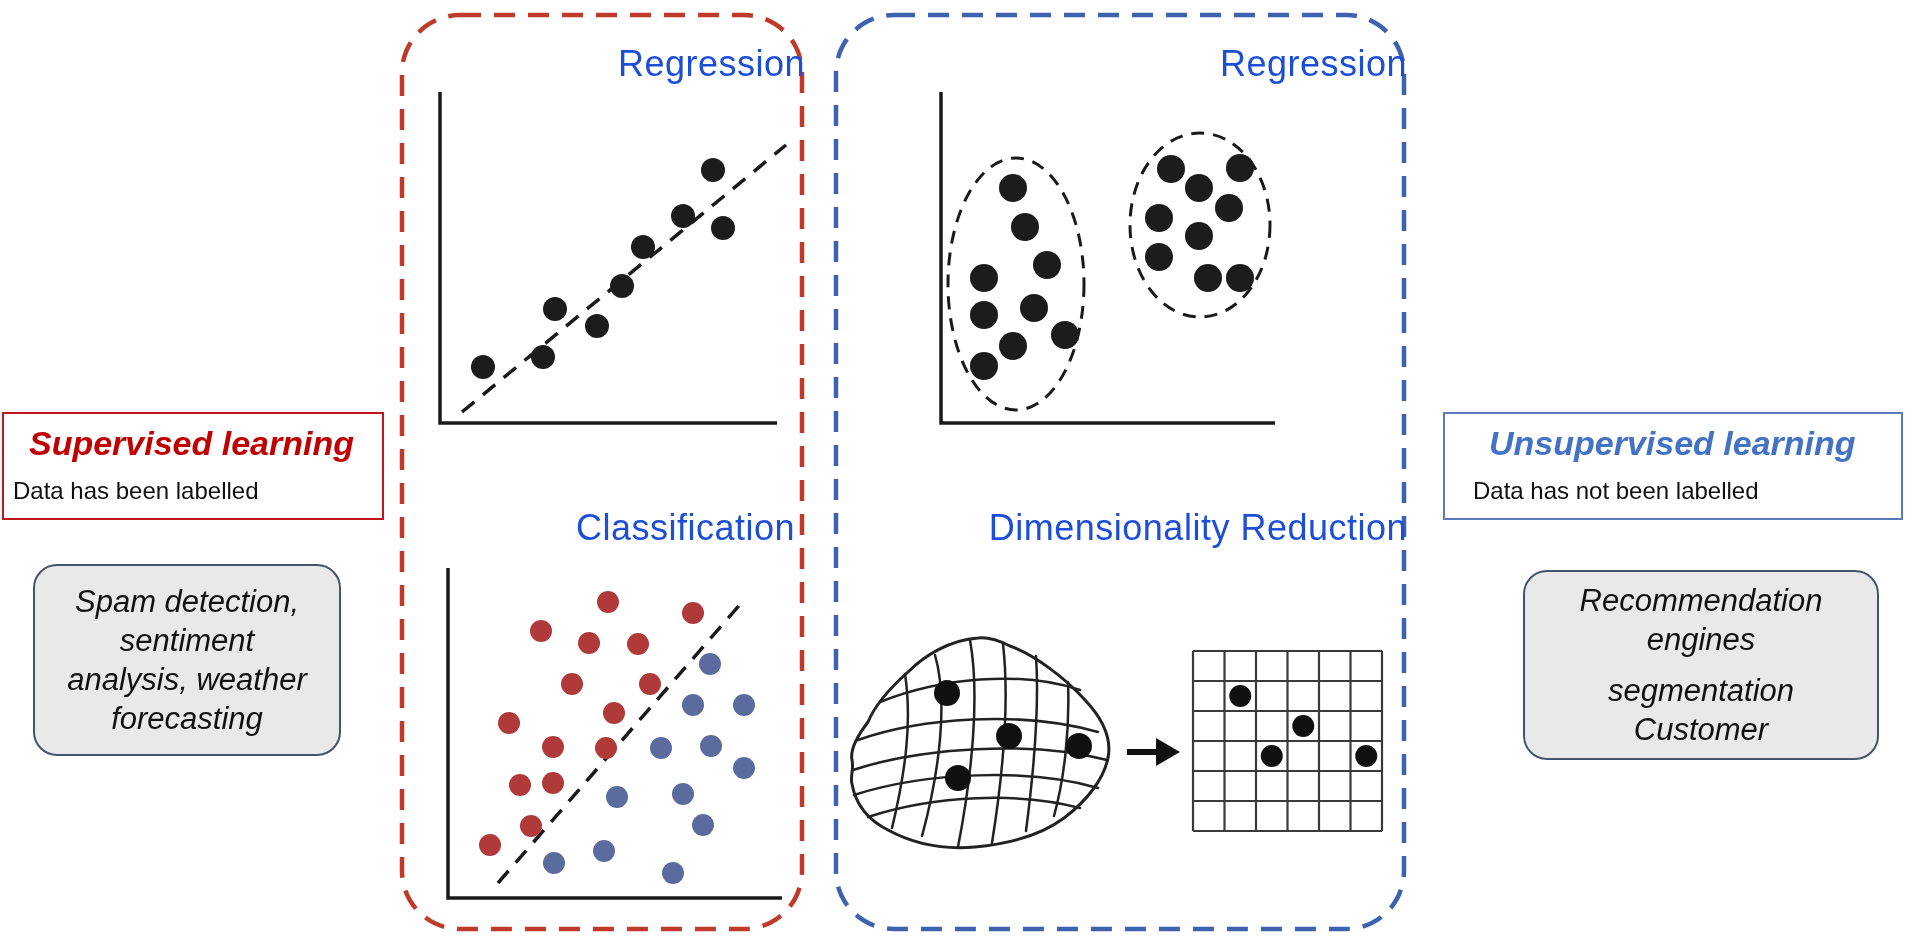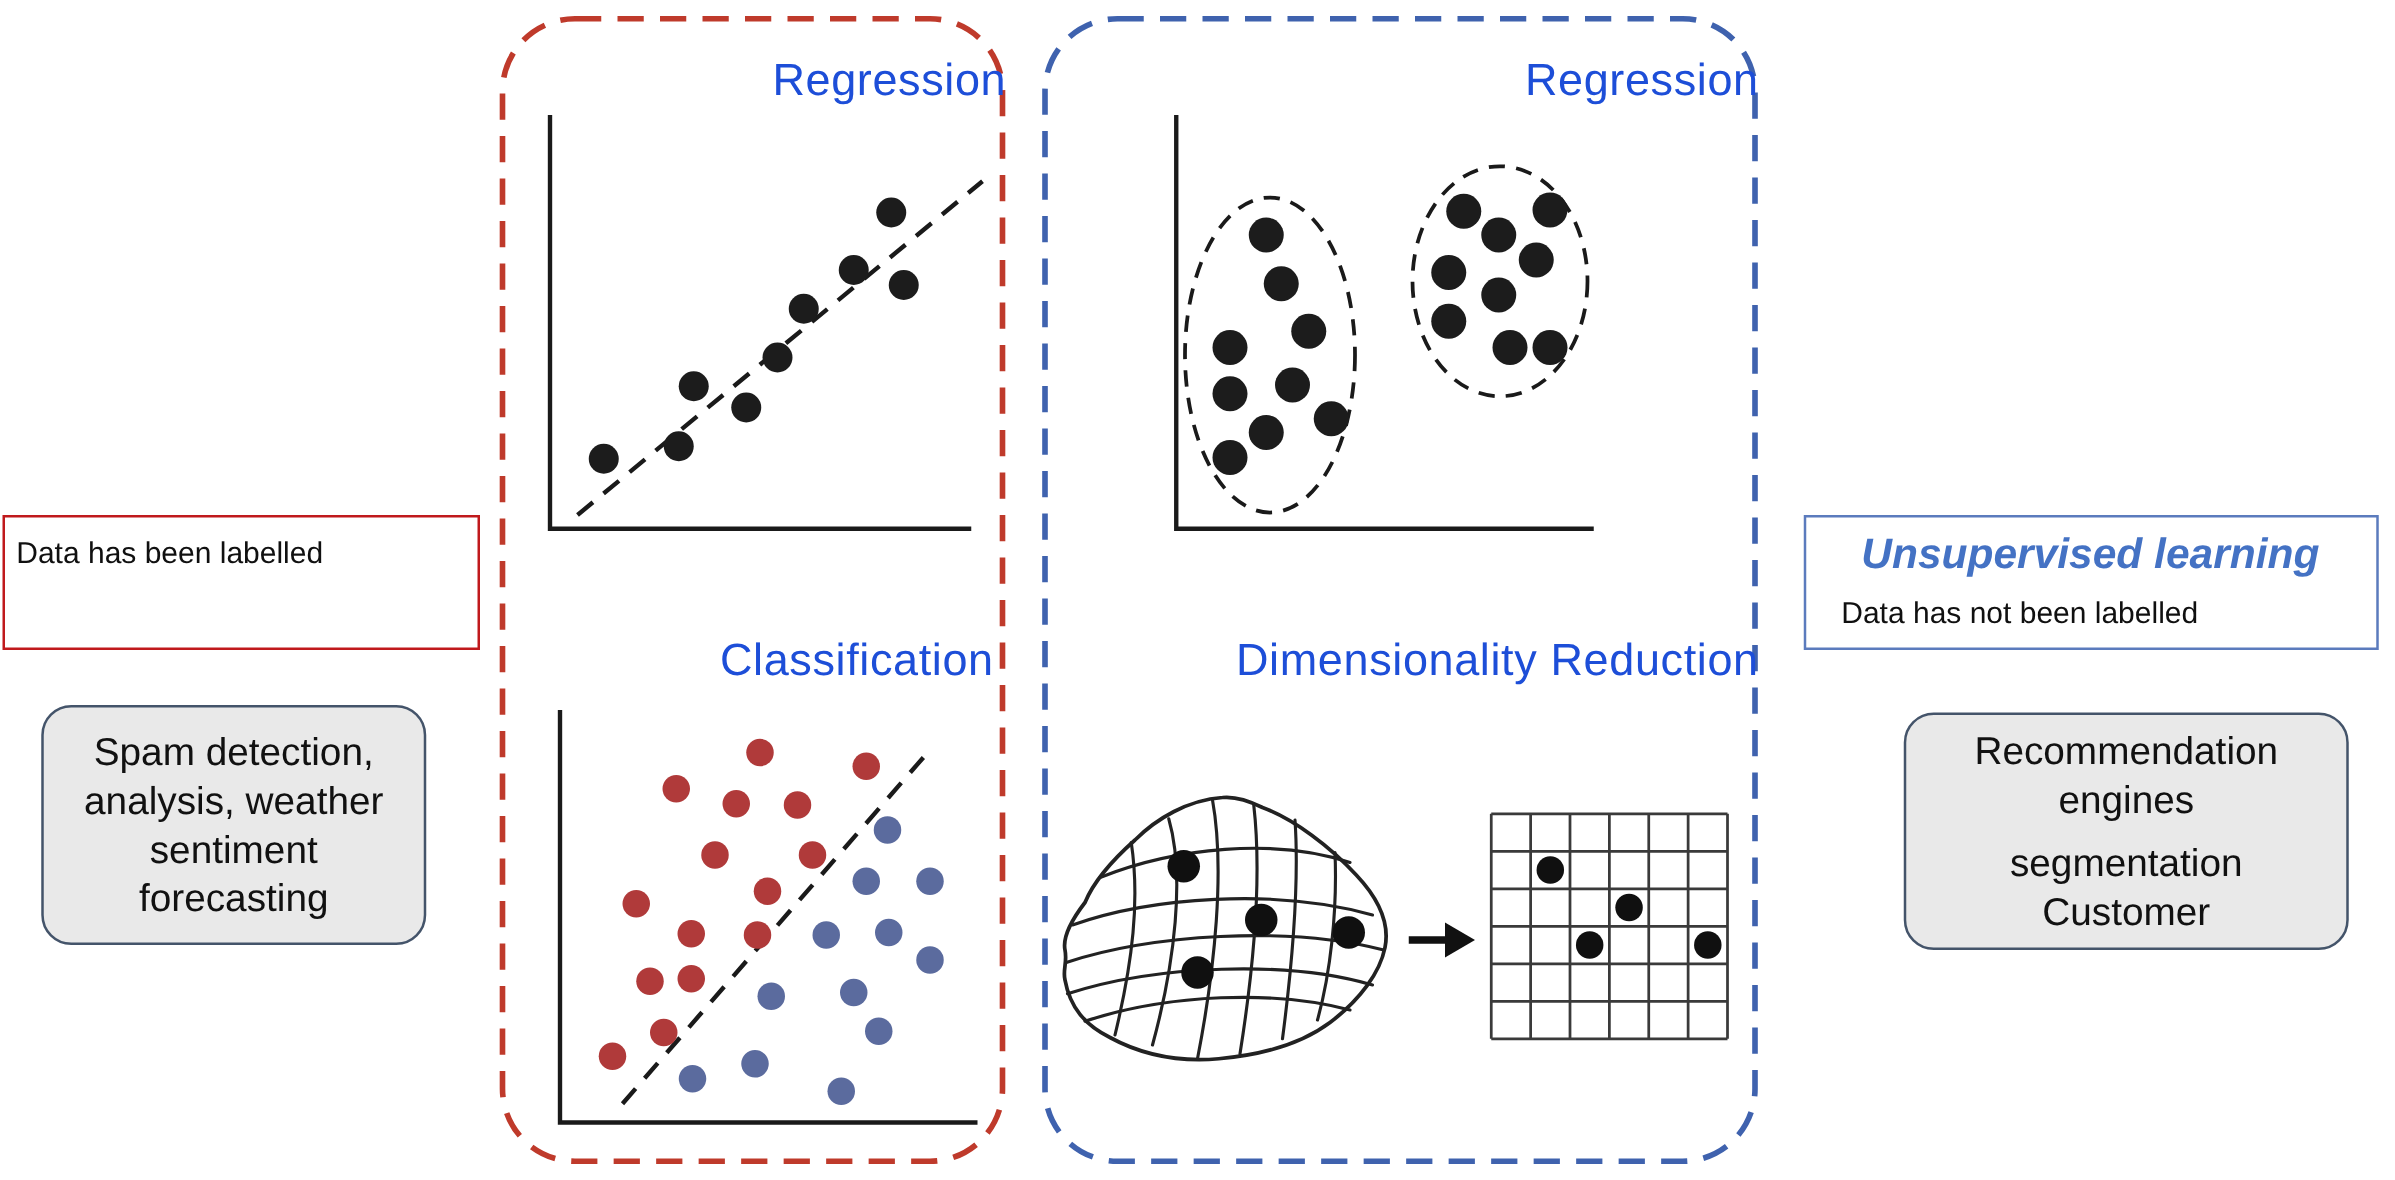--- a/index.html
+++ b/index.html
@@ -5,21 +5,21 @@
   html,body{margin:0;padding:0;background:#ffffff;}
   .stage{position:relative;width:1916px;height:944px;background:#ffffff;overflow:hidden;
          font-family:"Liberation Sans",sans-serif;color:#111;}
   svg{position:absolute;overflow:visible;}
   .fig-title{position:absolute;text-align:right;font-size:36px;line-height:44px;color:#1d4ed8;letter-spacing:0.5px;}
   .note-box{position:absolute;border-style:solid;border-width:2.5px;background:#fff;padding:5px 9px;box-sizing:border-box;}
   .note-title{font-size:34px;line-height:48px;font-weight:700;font-style:italic;margin-left:16px;white-space:nowrap;}
   .note-sub{font-size:24px;line-height:48px;color:#101010;white-space:nowrap;}
   .example-box{position:absolute;border:2.5px solid;border-radius:24px;box-sizing:border-box;
                display:flex;flex-direction:column;align-items:center;justify-content:center;
-               font-size:31px;line-height:39px;color:#111;text-align:center;}
+               font-size:31px;line-height:39px;color:#111;text-align:center;font-style:italic;}
   .example-box .para{margin:6px 0;}
   .bigbox rect{fill:none;}
 </style>
 </head>
 <body>
 
 <div class="stage">
 
   <svg class="bigbox" style="left:399px;top:12px" width="406" height="920">
     <rect id="red-dash-rect" x="3" y="3" width="400" height="914" rx="58" stroke-width="4.5" stroke-dasharray="21 13" stroke="#bf3a2b"></rect>
@@ -140,33 +140,34 @@
       <circle cx="463.25" cy="116" r="11" fill="#101010"></circle>
       <circle cx="431.75" cy="146" r="11" fill="#101010"></circle>
       <circle cx="526.25" cy="146" r="11" fill="#101010"></circle>
       <circle cx="107" cy="83" r="13" fill="#101010"></circle>
       <circle cx="169" cy="126" r="13" fill="#101010"></circle>
       <circle cx="118" cy="168" r="13" fill="#101010"></circle>
       <circle cx="239" cy="136" r="13" fill="#101010"></circle>
     </svg>
 
   <div class="note-box" style="left: 2px; top: 412px; width: 382px; height: 108px; border-color: rgb(192, 25, 28);">
+    <div class="note-title" style="color: rgb(192, 0, 0);">Supervised learning</div>
     <div class="note-sub">Data has been labelled</div>
   </div>
 
   <div class="note-box" style="left: 1443px; top: 412px; width: 460px; height: 108px; border-color: rgb(91, 123, 189); padding-left: 28px;">
     <div class="note-title" style="color: rgb(68, 114, 196);">Unsupervised learning</div>
     <div class="note-sub">Data has not been labelled</div>
   </div>
 
   <div class="example-box" style="left: 33px; top: 564px; width: 308px; height: 192px; background: rgb(233, 233, 233); border-color: rgb(68, 84, 106);">
       <div class="para">
         <div>Spam detection,</div>
+        <div>sentiment</div>
         <div>analysis, weather</div>
-        <div>sentiment</div>
         <div>forecasting</div>
       </div>
     </div>
 
   <div class="example-box" style="left: 1523px; top: 570px; width: 356px; height: 190px; background: rgb(233, 233, 233); border-color: rgb(68, 84, 106);">
       <div class="para">
         <div>Recommendation</div>
         <div>engines</div>
       </div>
       <div class="para">

